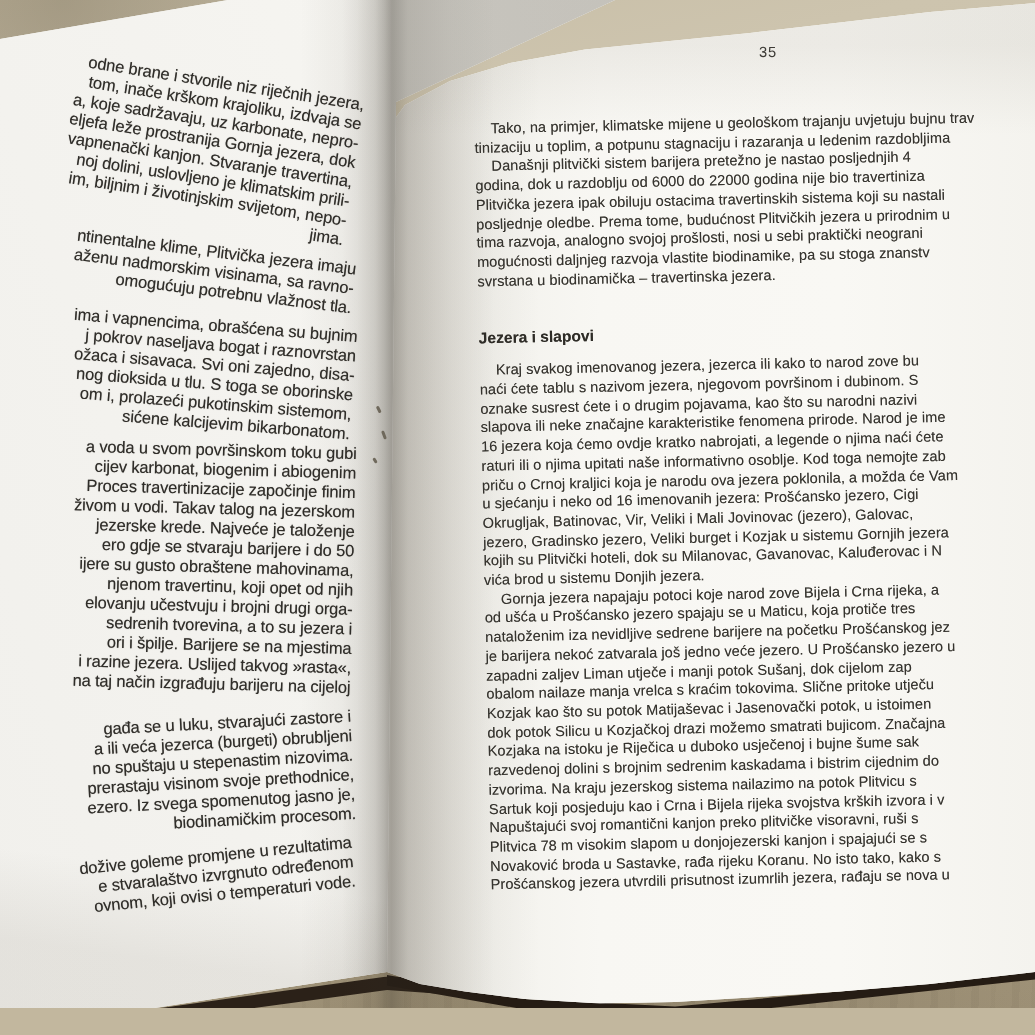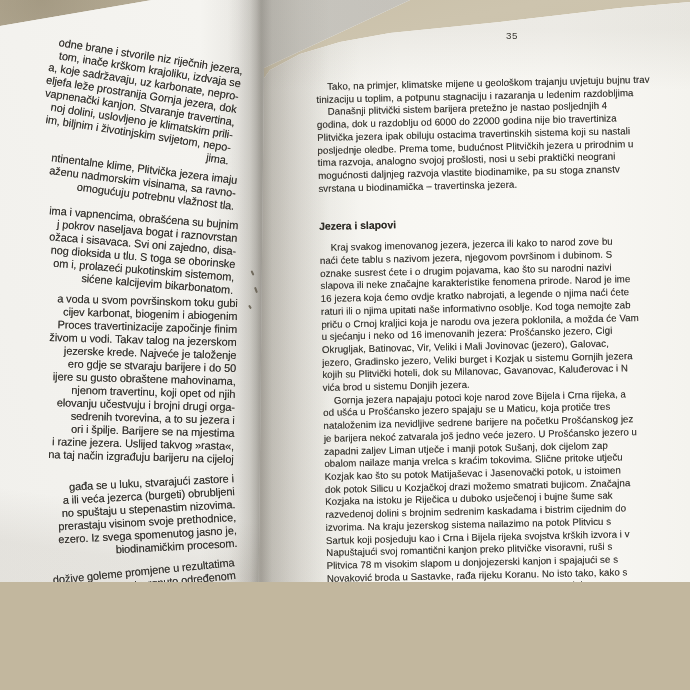--- a/index.html
+++ b/index.html
@@ -1,17 +1,17 @@
 <!DOCTYPE html>
 <html><head>
 <meta charset="utf-8">
 <style>
   html,body{margin:0;padding:0;background:#c2b79e;}
   .photo{
-    position:relative;width:690px;height:582px;overflow:hidden;
+    position:relative;width:690px;height:672px;overflow:hidden;
     background:linear-gradient(168deg,#c6bca4 0%,#cdc4ae 16%,#c8bea6 42%,#b4a88d 70%,#a3967b 88%,#9d9076 100%);
     font-family:"Liberation Sans","DejaVu Sans",sans-serif;
   }
   .bg-shade{position:absolute;inset:0;z-index:0;
     background:
       radial-gradient(circle at 6% 0%,rgba(85,74,54,.30),rgba(85,74,54,0) 26%),
       radial-gradient(circle at 55% 104%,rgba(70,60,42,.18),rgba(70,60,42,0) 40%);
   }
   .table-streaks{position:absolute;left:0;top:640px;width:690px;height:50px;z-index:0;opacity:.5;
     background:repeating-linear-gradient(92deg,rgba(60,50,35,.10) 0 5px,rgba(0,0,0,0) 5px 13px,rgba(90,80,60,.08) 13px 16px,rgba(0,0,0,0) 16px 27px);

